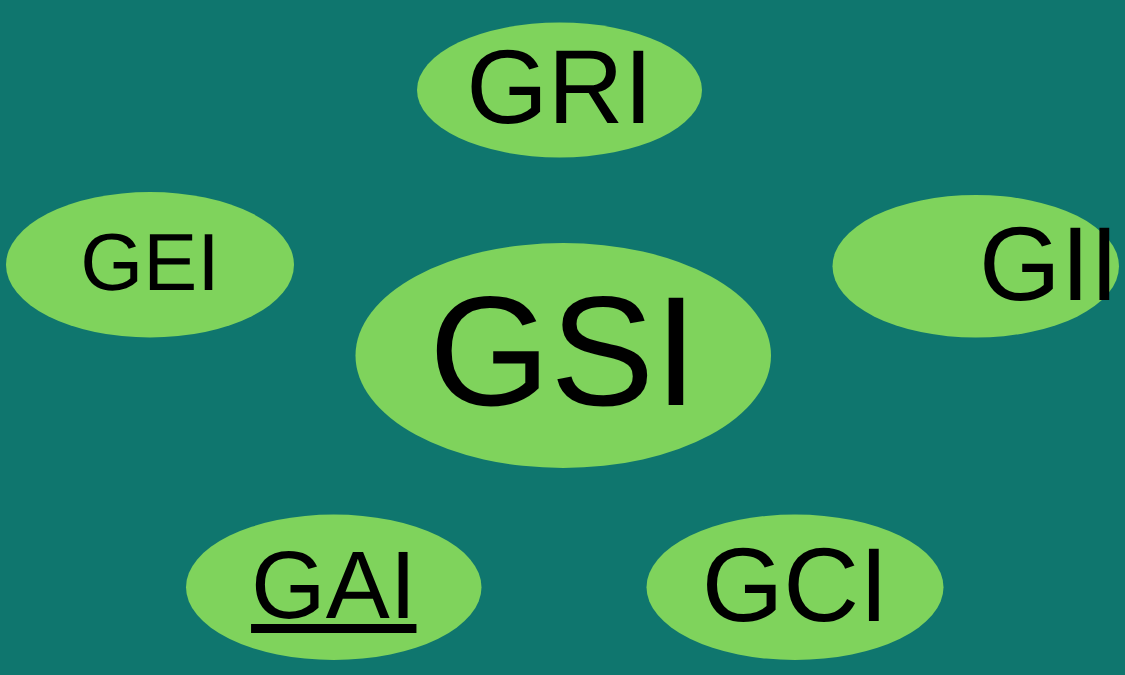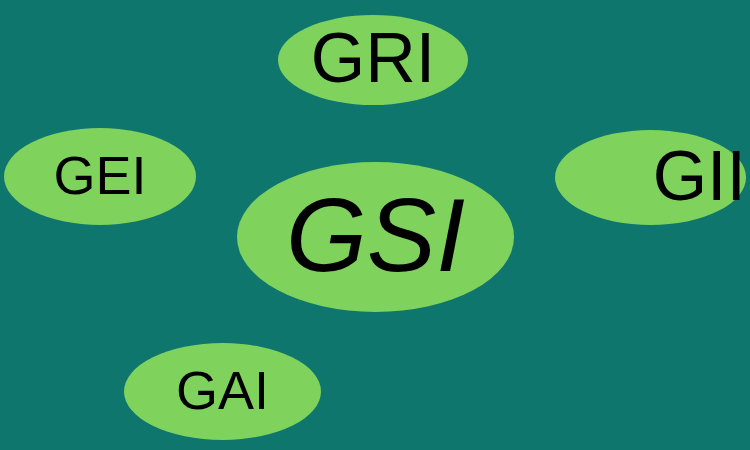--- a/index.html
+++ b/index.html
@@ -26,22 +26,22 @@
     line-height: 1;
     user-select: none;
   }
   .node span {
     display: block;
     transform: translateY(-2px);
   }
   .node-gri { left: 278px; top: 15px;  width: 190px; height: 90px;  font-size: 70px; }
   .node-gei { left: 4px;   top: 128px; width: 192px; height: 97px;  font-size: 54px; }
   .node-gii { left: 555px; top: 130px; width: 191px; height: 95px;  font-size: 70px; justify-content: flex-end; }
-  .node-gsi { left: 237px; top: 162px; width: 277px; height: 150px; font-size: 104px; font-style: italic; }
-  .node-gai { left: 124px; top: 343px; width: 197px; height: 97px;  font-size: 54px; }
+  .node-gsi { left: 237px; top: 162px; width: 277px; height: 150px; font-size: 104px; }
+  .node-gai { left: 124px; top: 343px; width: 197px; height: 97px;  font-size: 64px; text-decoration: underline; }
   .node-gci { left: 431px; top: 343px; width: 198px; height: 97px;  font-size: 70px; }
 </style>
 </head>
 <body>
 
 <div class="canvas">
 
   <div class="node node-gri">
     <span>GRI</span>
   </div>
@@ -55,14 +55,17 @@
   </div>
 
   <div class="node node-gsi">
     <span>GSI</span>
   </div>
 
   <div class="node node-gai">
     <span>GAI</span>
   </div>
 
+  <div class="node node-gci">
+    <span>GCI</span>
+  </div>
 
 </div>
 
 </body></html>

